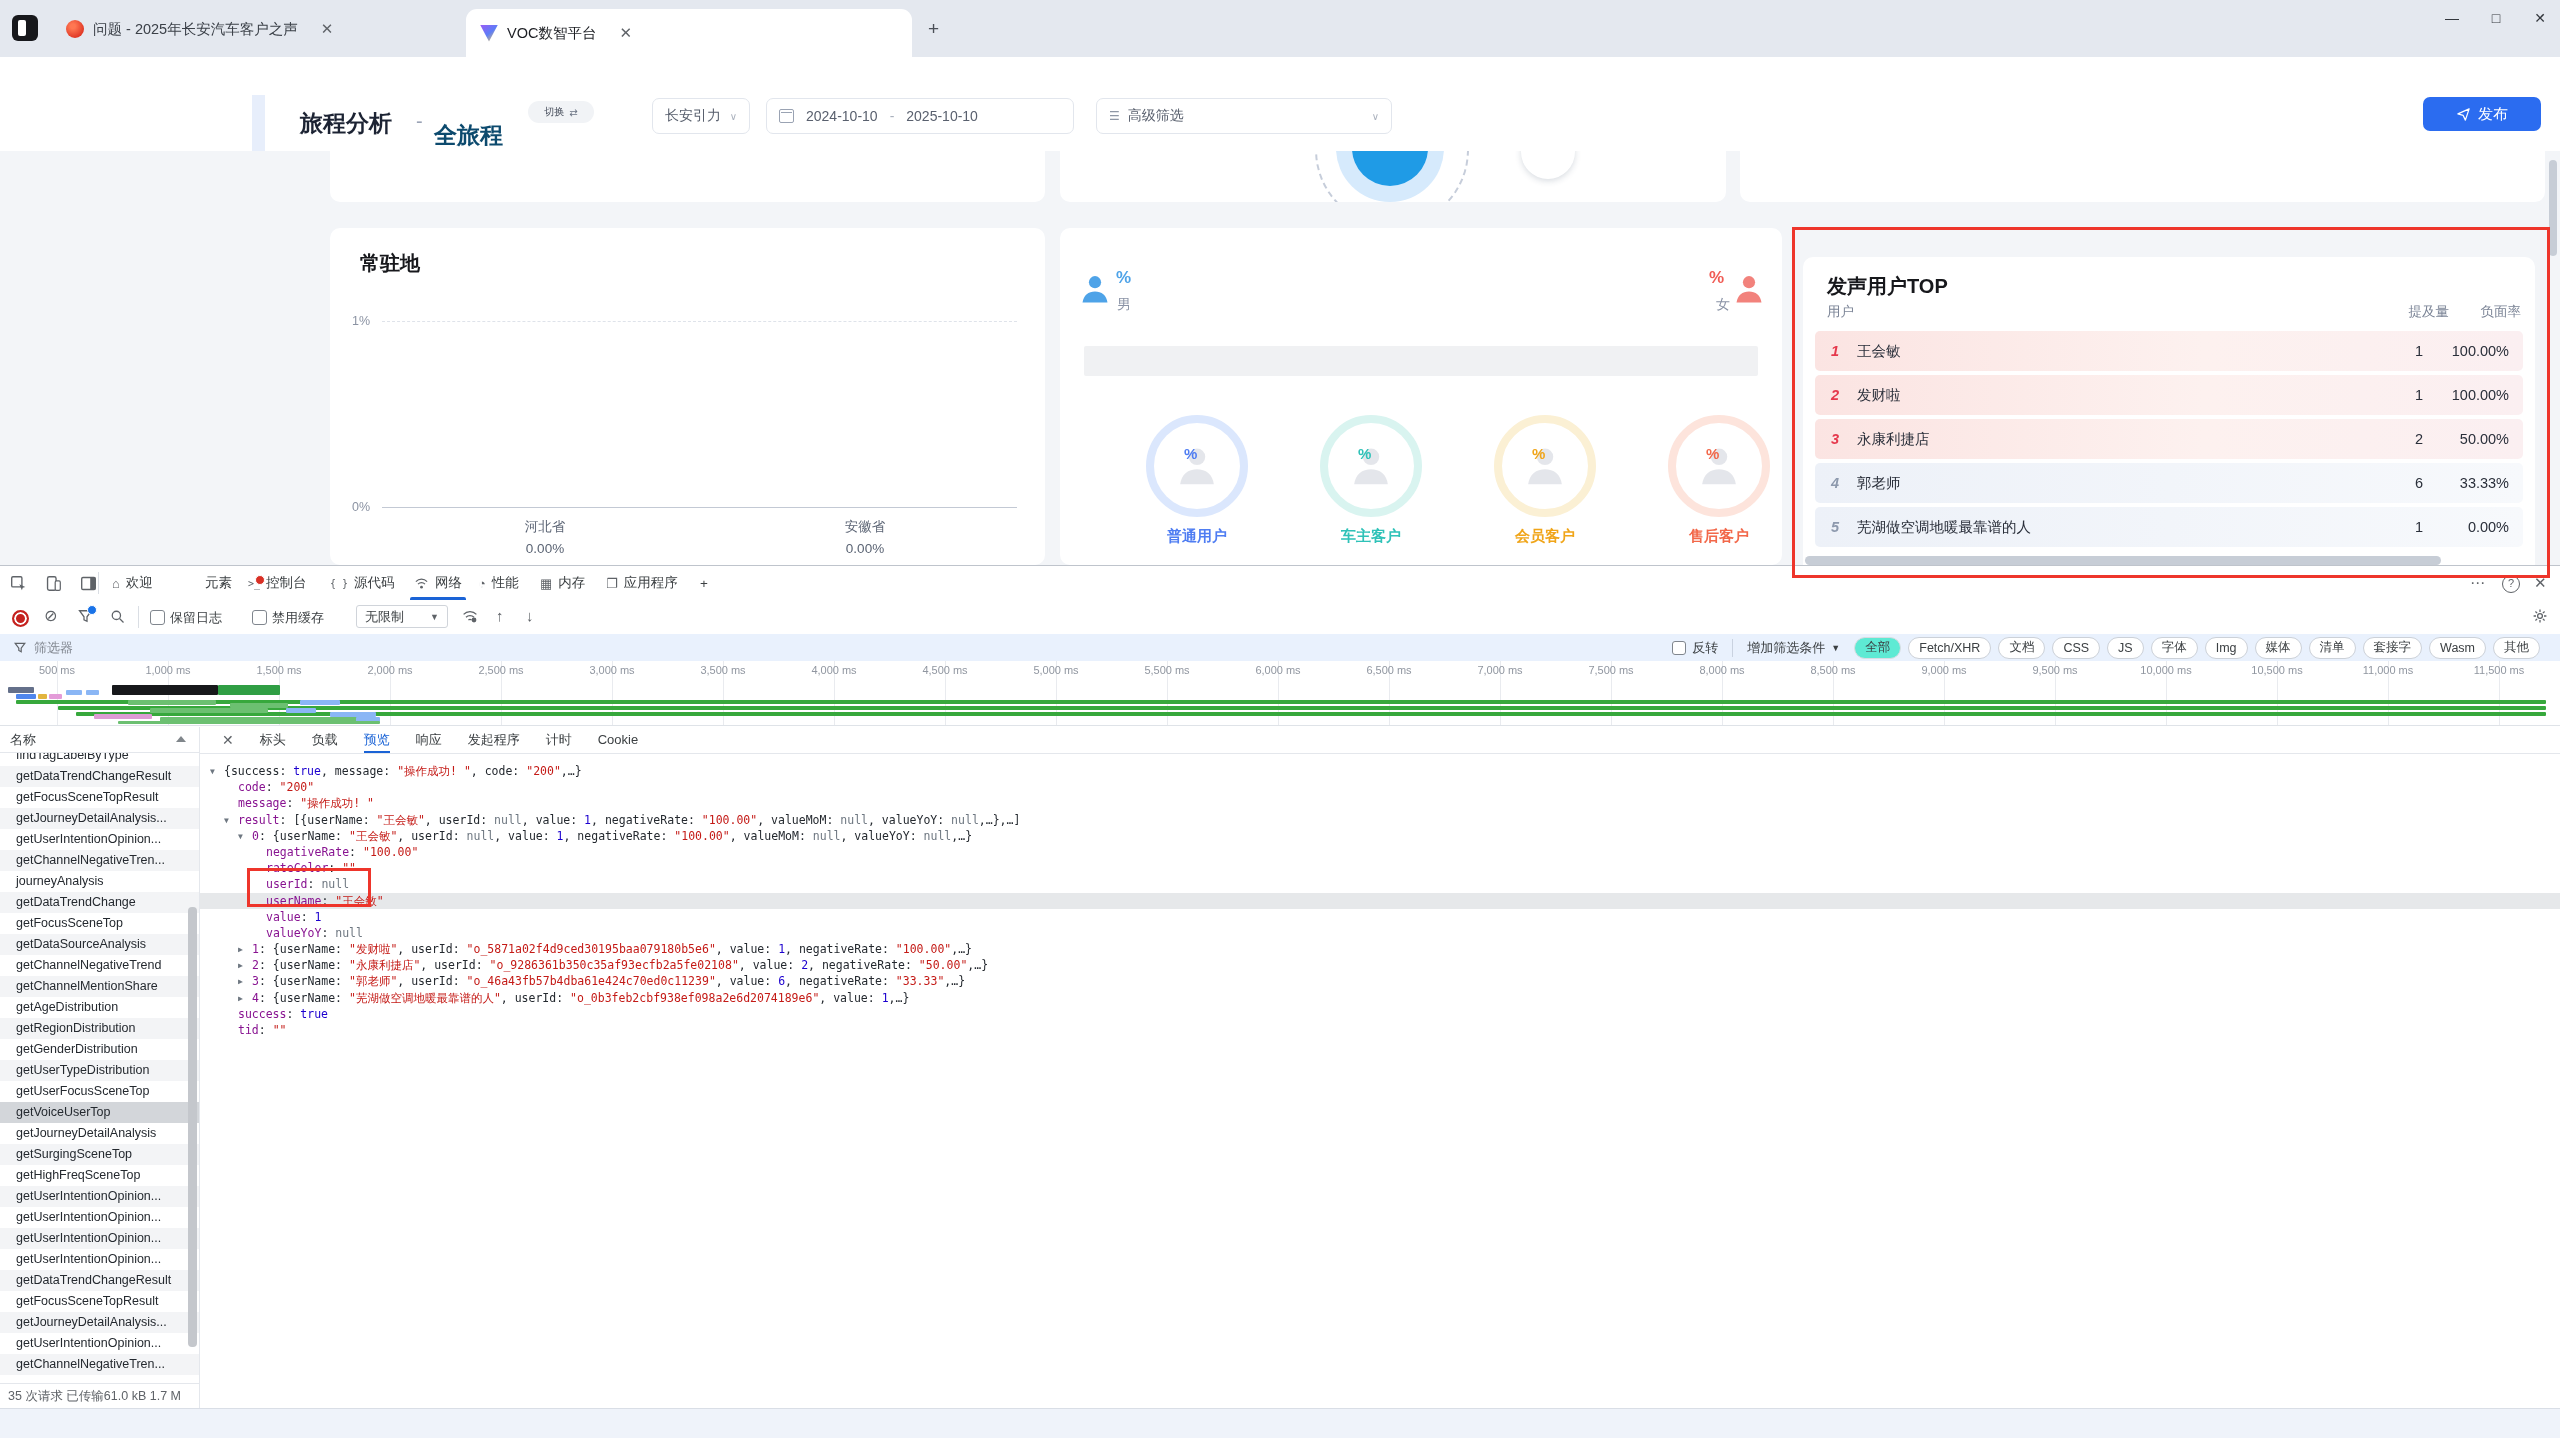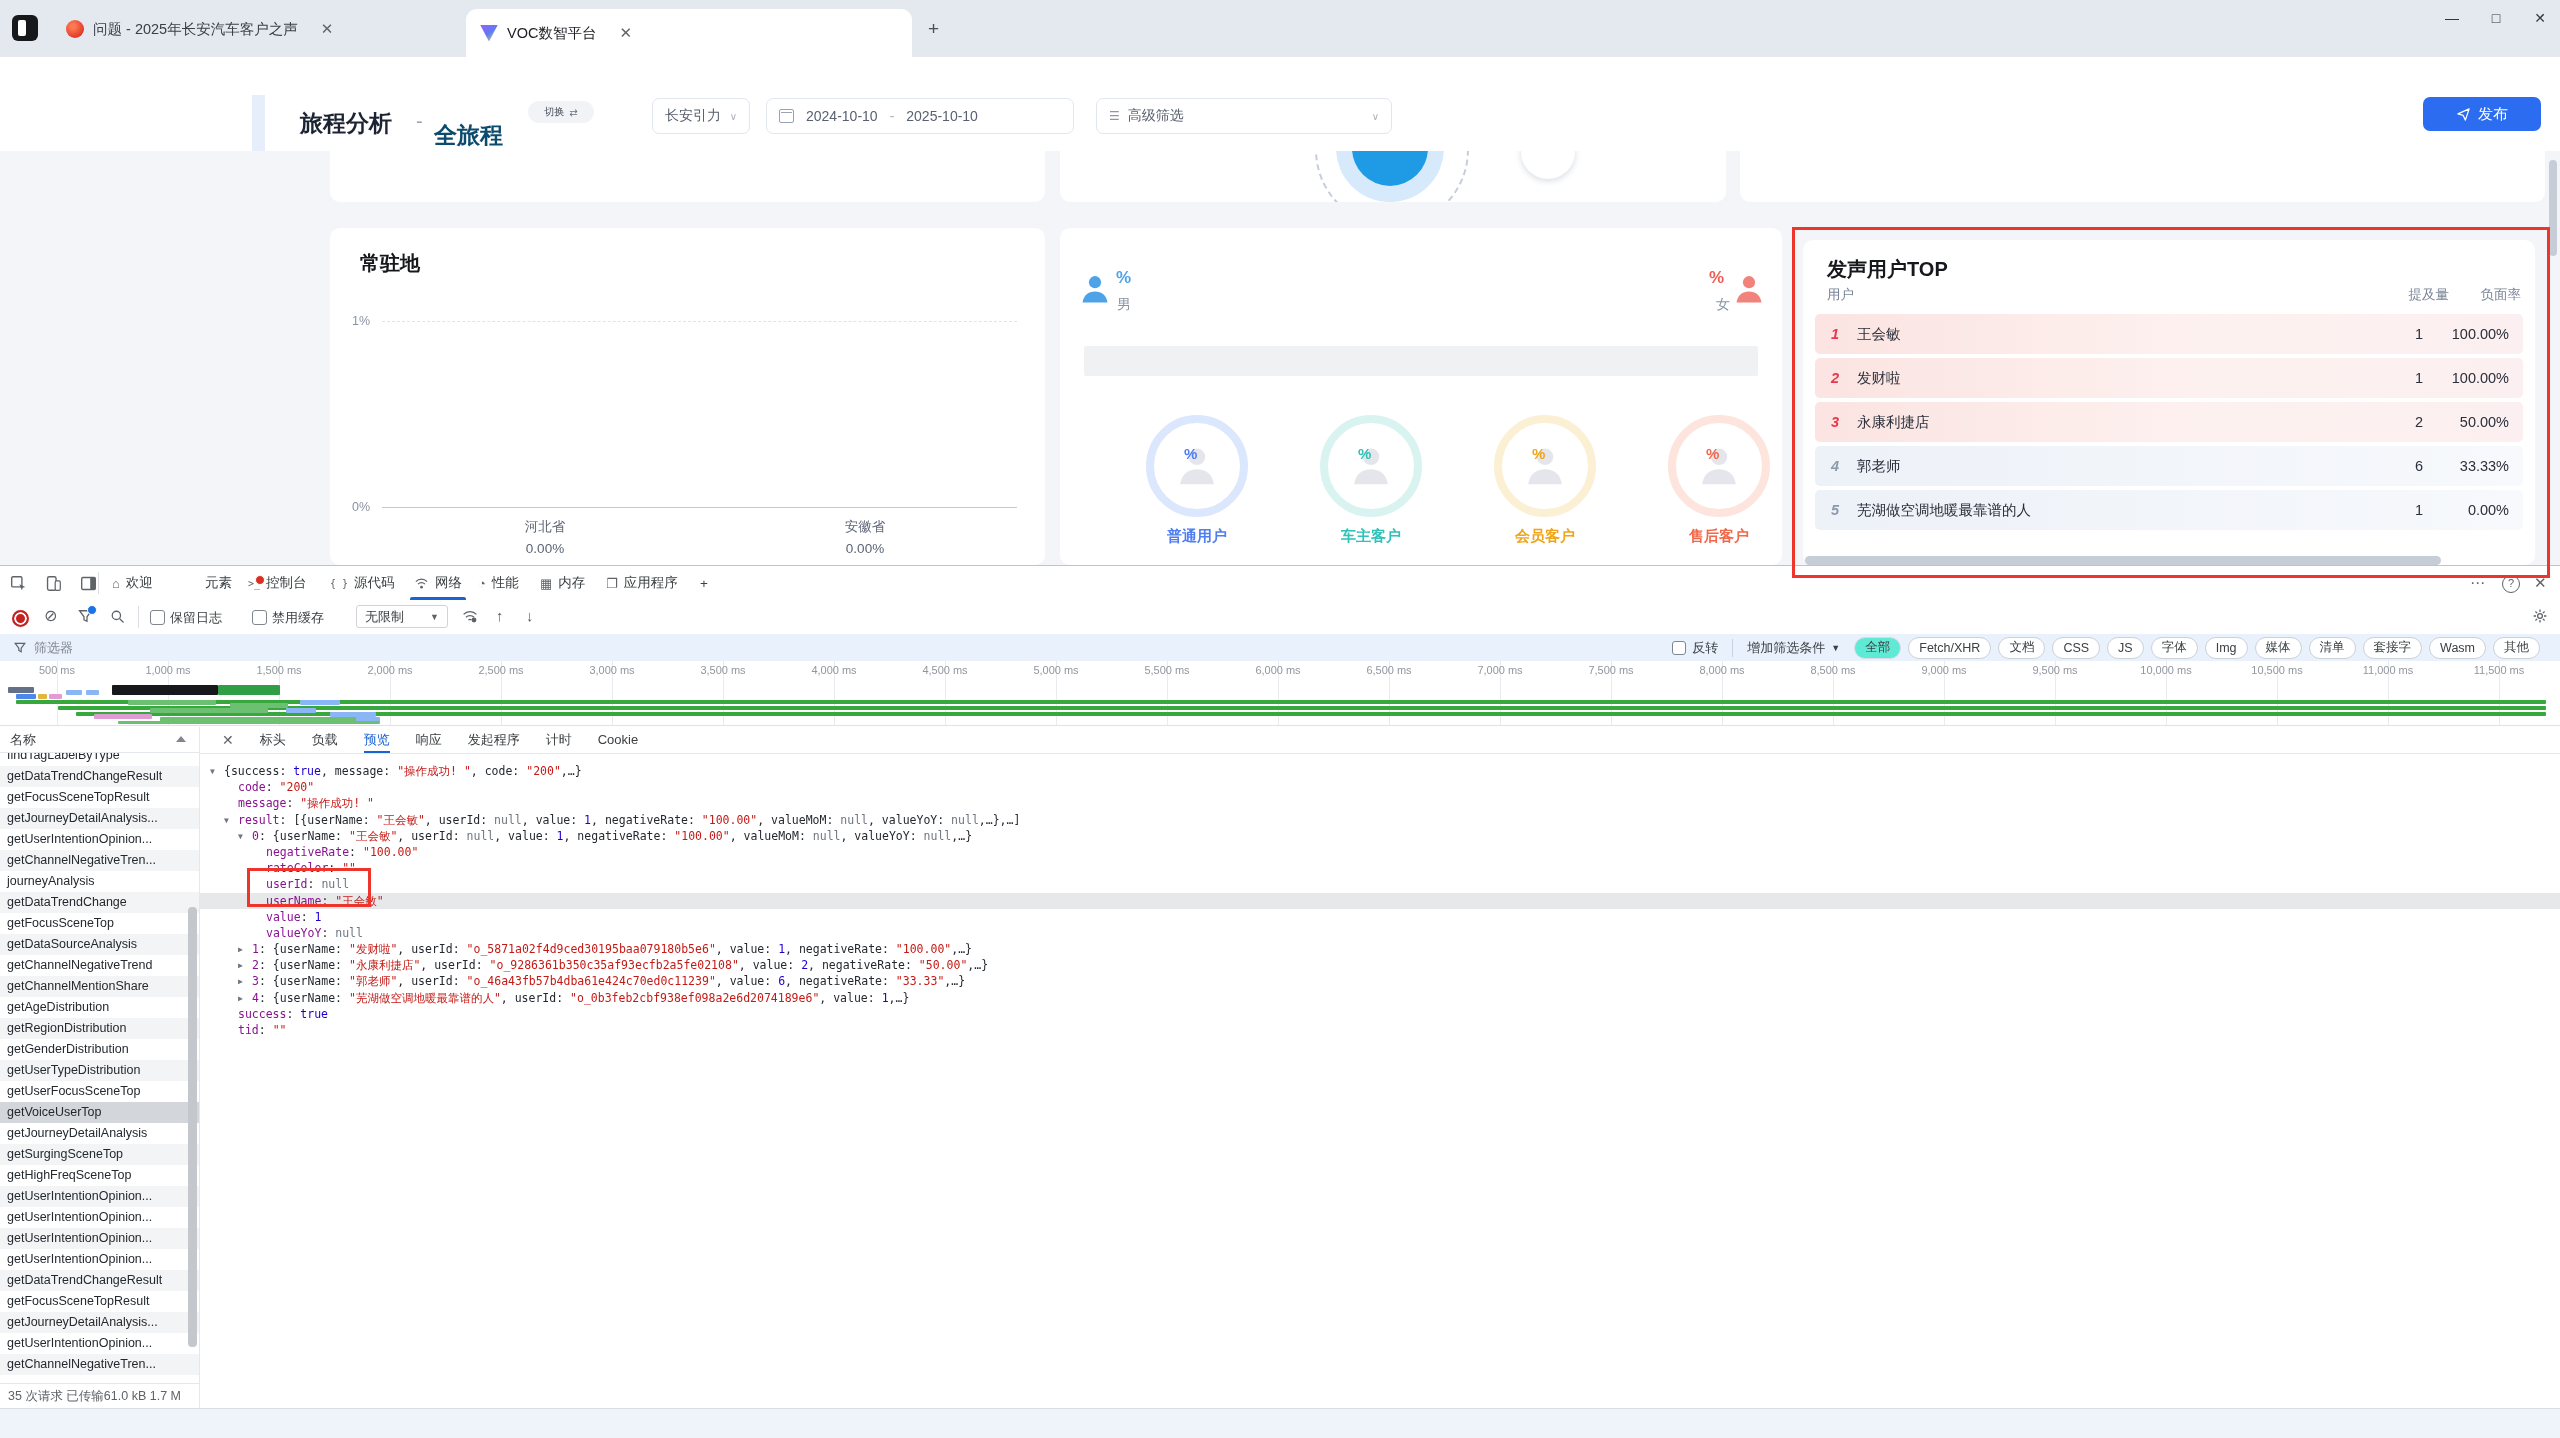--- a/index.html
+++ b/index.html
@@ -101,21 +101,21 @@
   .pill.active{background:#5eead4;border-color:#d9dde2;}
   #dt-ruler{position:absolute;left:0;top:95px;width:2560px;height:20px;}
   .tick-label{position:absolute;top:3px;width:90px;text-align:center;font-size:11px;color:#9096a0;}
   .tick-line{position:absolute;top:95px;width:1px;height:64px;background:#e9ebef;}
   #dt-overview{position:absolute;left:0;top:115px;width:2560px;height:44px;border-bottom:1px solid #dfe3e8;}
   .ov{position:absolute;border-radius:1px;}
   #dt-left{position:absolute;left:0;top:161px;width:200px;height:682px;border-right:1px solid #e4e7ec;box-sizing:border-box;}
   #dt-namehdr{position:absolute;left:0;top:0;width:200px;height:26px;border-bottom:1px solid #e4e7ec;box-sizing:border-box;font-size:13px;color:#3c4043;line-height:26px;padding-left:10px;}
   #dt-sort{position:absolute;right:14px;top:9px;width:0;height:0;border-left:5px solid transparent;border-right:5px solid transparent;border-bottom:6px solid #80868b;}
   #dt-requests{position:absolute;left:0;top:26px;width:199px;height:630px;overflow:hidden;}
-  .req{height:21px;line-height:21px;font-size:12.5px;color:#24292f;padding-left:7px;white-space:nowrap;overflow:hidden;text-overflow:ellipsis;}
+  .req{height:21px;line-height:21px;font-size:12.5px;color:#24292f;padding-left:16px;white-space:nowrap;overflow:hidden;text-overflow:ellipsis;}
   .req.stripe{background:#f3f4f6;}
   .req.sel{background:#d3d6da;}
   #dt-listscroll{position:absolute;right:2px;top:180px;width:9px;height:440px;background:#c4c7cc;border-radius:4px;}
   #dt-summary{position:absolute;left:0;top:656px;width:199px;height:26px;border-top:1px solid #e4e7ec;box-sizing:border-box;font-size:12.5px;color:#5f6368;line-height:25px;padding-left:8px;white-space:nowrap;overflow:hidden;}
   #dt-detail{position:absolute;left:200px;top:161px;right:0;height:682px;}
   #dt-dtabs{position:absolute;left:0;top:0;right:0;height:26px;border-bottom:1px solid #e4e7ec;display:flex;align-items:center;gap:26px;padding-left:22px;font-size:13px;color:#3c4043;}
   .dtab{position:relative;height:26px;line-height:26px;}
   .dtab.active{color:#1a63d6;}
   .dtab.active:after{content:"";position:absolute;left:0;right:0;bottom:0;height:2px;background:#1a63d6;}
   #dt-json{position:absolute;left:0;top:26px;right:0;height:630px;font-family:"DejaVu Sans Mono","Liberation Mono",monospace;font-size:11.5px;padding-top:10px;}
@@ -325,21 +325,21 @@
                   <path d="M3.2 21.5c.7-5.2 4.2-7.8 8.8-7.8s8.1 2.6 8.8 7.8z" fill="#e2e4e9"></path>
                 </svg>
               </span>
               <span class="upct" style="color: rgb(242, 104, 74);">%</span>
             </div>
             <div class="ulab" style="color: rgb(242, 104, 74);">售后客户</div>
           </div>
         </div>
     </div>
 
-    <div class="card" style="left:1803px;top:89px;width:732px;height:325px;">
+    <div class="card" style="left:1803px;top:106px;width:732px;height:325px;">
       <div class="ct-title" style="left:24px;top:16px;">发声用户TOP</div>
       <div id="voice-cols">
         <span style="left:24px;top:46px;">用户</span>
         <span style="left:596px;top:46px;width:50px;text-align:right;">提及量</span>
         <span style="left:664px;top:46px;width:54px;text-align:right;">负面率</span>
       </div>
       <div id="voice-rows-host">
           <div class="vrow hot" style="top: 74px;">
             <span class="vrank">1</span>
             <span class="vname">王会敏</span>

